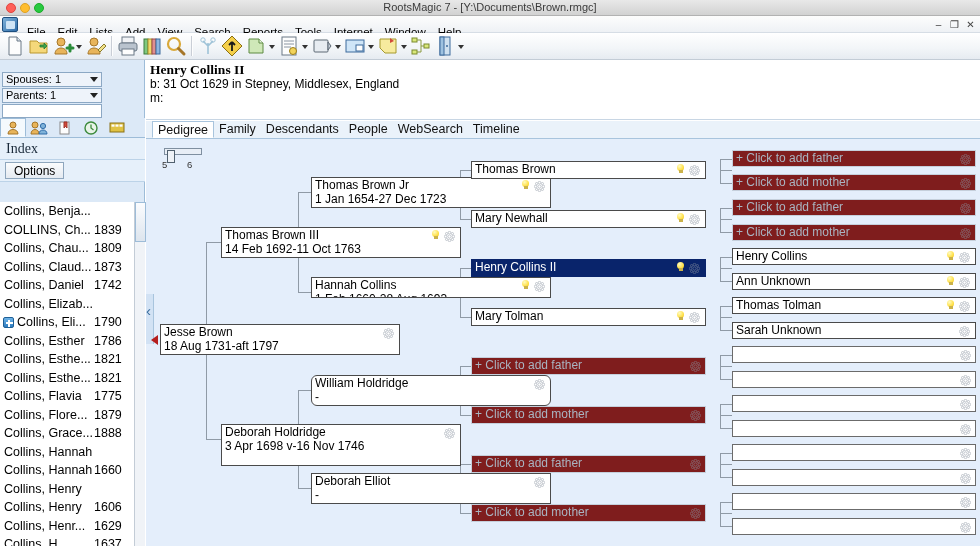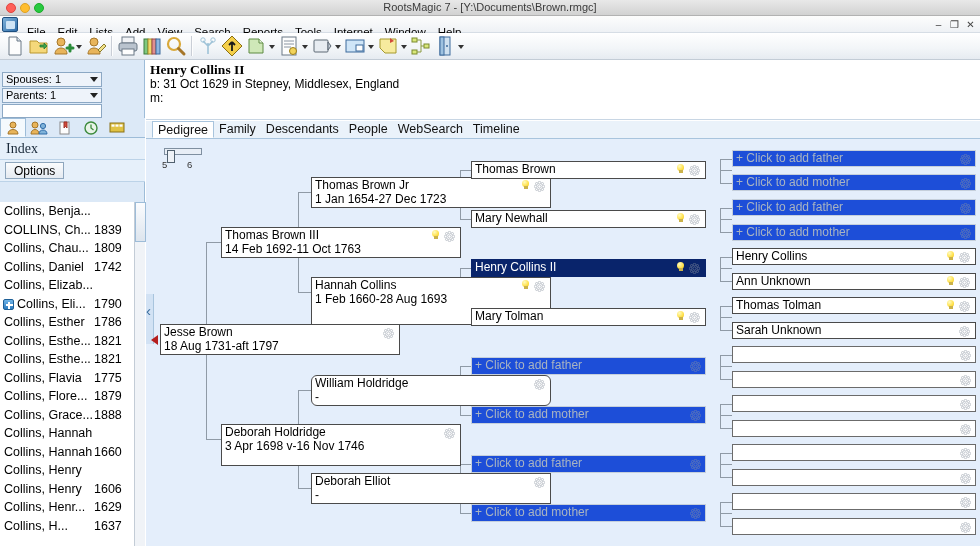--- a/index.html
+++ b/index.html
@@ -221,21 +221,21 @@
   
   .node {
     position: absolute; background: #ffffff; border: 1px solid #4a4a4a;
     font-size: 12px; color: #000; overflow: hidden;
   }
   .node .ln1 { position: absolute; left: 3px; top: 0px; line-height: 15px; white-space: nowrap; }
   .node .ln2 { position: absolute; left: 3px; top: 14px; line-height: 15px; white-space: nowrap; }
   .node.sel { background: #09246b; border-color: #09246b; }
   .node.sel .ln1 { color: #ffffff; }
   .node.empty-add {
-    background: #1d4ed8; border: 1px solid #c5cfdb; color: #a9b4c1;
+    background: #7f1d1d; border: 1px solid #c5cfdb; color: #a9b4c1;
   }
   .node.empty-add .ln1 { color: #a9b4c1; }
   .node.blank { background: #ffffff; border: 1px solid #6b6b6b; }
 
   .bulb {
     position: absolute; width: 9px; height: 12px;
   }
   .bulb::before {
     content: ""; position: absolute; left: 1px; top: 0; width: 7px; height: 7px;
     border-radius: 50%; background: radial-gradient(circle at 35% 30%, #fffbbf, #ffe04a 60%, #e3b400 100%);
@@ -471,20 +471,24 @@
           <span class="nm">Collins, Benja...</span>
           <span class="bn"></span>
         </div>
         <div class="nrow">
           <span class="nm">COLLINS, Ch...</span>
           <span class="bn">1839</span>
         </div>
         <div class="nrow">
           <span class="nm">Collins, Chau...</span>
           <span class="bn">1809</span>
+        </div>
+        <div class="nrow">
+          <span class="nm">Collins, Claud...</span>
+          <span class="bn">1873</span>
         </div>
         <div class="nrow">
           <span class="nm">Collins, Daniel</span>
           <span class="bn">1742</span>
         </div>
         <div class="nrow">
           <span class="nm">Collins, Elizab...</span>
           <span class="bn"></span>
         </div>
         <div class="nrow">
@@ -720,21 +724,21 @@
               <circle cx="1.6" cy="5.5" r="1.3"></circle>
               <circle cx="9.4" cy="5.5" r="1.3"></circle>
               <circle cx="2.6" cy="2.6" r="1.1"></circle>
               <circle cx="8.4" cy="8.4" r="1.1"></circle>
               <circle cx="8.4" cy="2.6" r="1.1"></circle>
               <circle cx="2.6" cy="8.4" r="1.1"></circle>
             </g>
           </svg>
         </span>
       </div>
-      <div class="node" style="left: 165px; top: 138px; width: 240px; height: 48px;">
+      <div class="node" style="left: 165px; top: 138px; width: 240px; height: 21px;">
         <span class="ln1">Hannah Collins</span>
         <span class="ln2">1 Feb 1660-28 Aug 1693</span>
         <span class="bulb" style="right:20px;top:2px"></span>
         <span class="gearicon" style="right:5px;top:3px">
           <svg width="11" height="11" viewBox="0 0 11 11">
             <g fill="none" stroke="#8a93a0" stroke-width="1">
               <circle cx="5.5" cy="5.5" r="1.6"></circle>
               <circle cx="5.5" cy="1.6" r="1.3"></circle>
               <circle cx="5.5" cy="9.4" r="1.3"></circle>
               <circle cx="1.6" cy="5.5" r="1.3"></circle>

